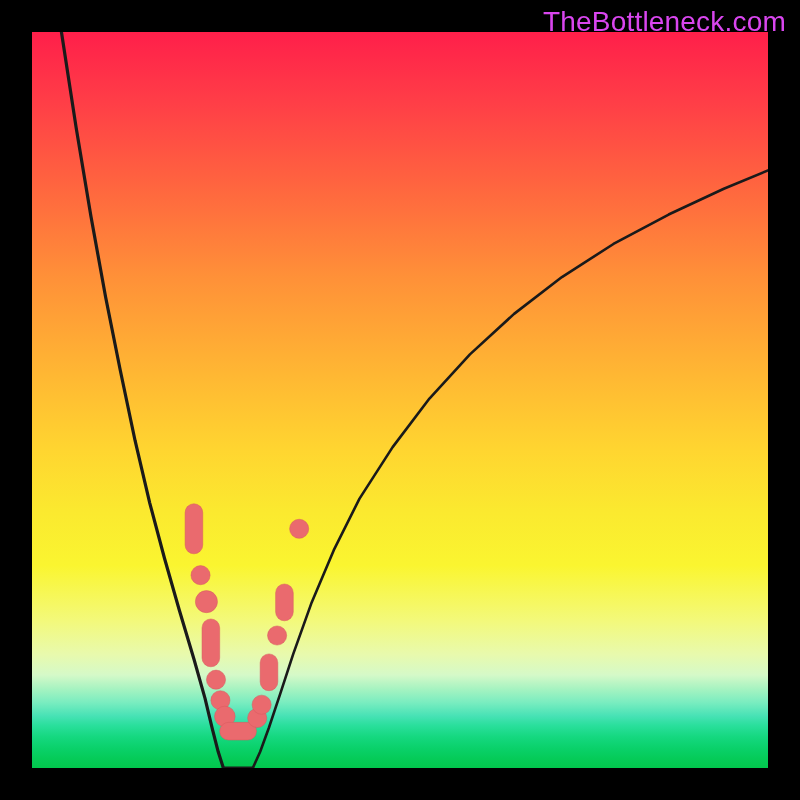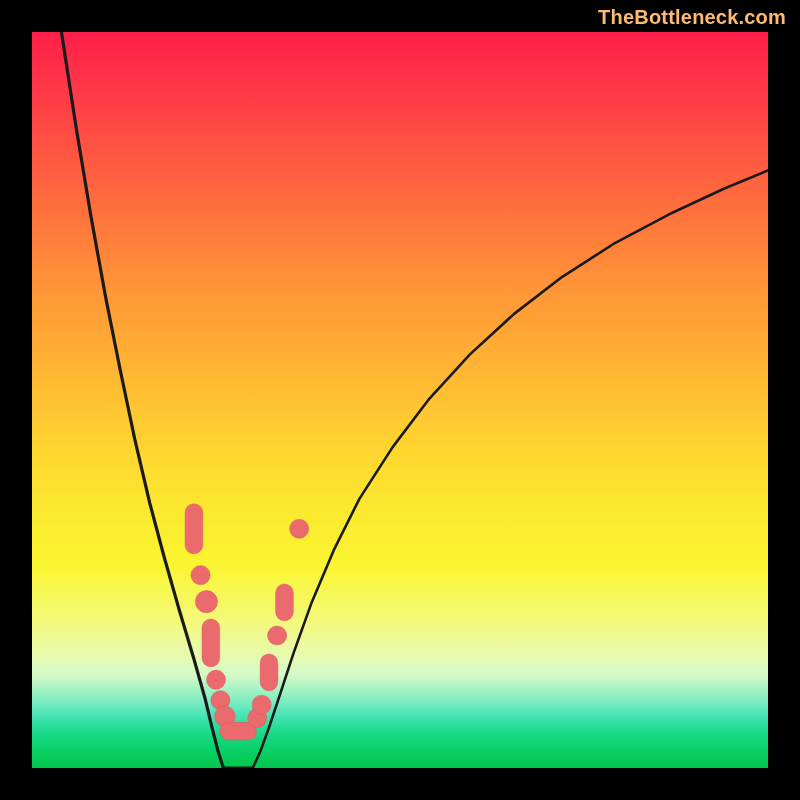--- a/index.html
+++ b/index.html
@@ -64,23 +64,23 @@
       #15d880 40%,
       #0ad16a 62%,
       #05cb58 82%,
       #02c74d 100%
     );
   }
   .watermark {
     position: absolute;
     top: 6px;
     right: 14px;
-    color: #fdba74;
-    font-size: 20px;
-    font-weight: 700;
+    color: #d946ef;
+    font-size: 28px;
+    font-weight: 400;
     letter-spacing: 0.2px;
   }
   svg.curves {
     position: absolute;
     top: 0;
     left: 0;
   }
 </style>
 </head>
 <body>

